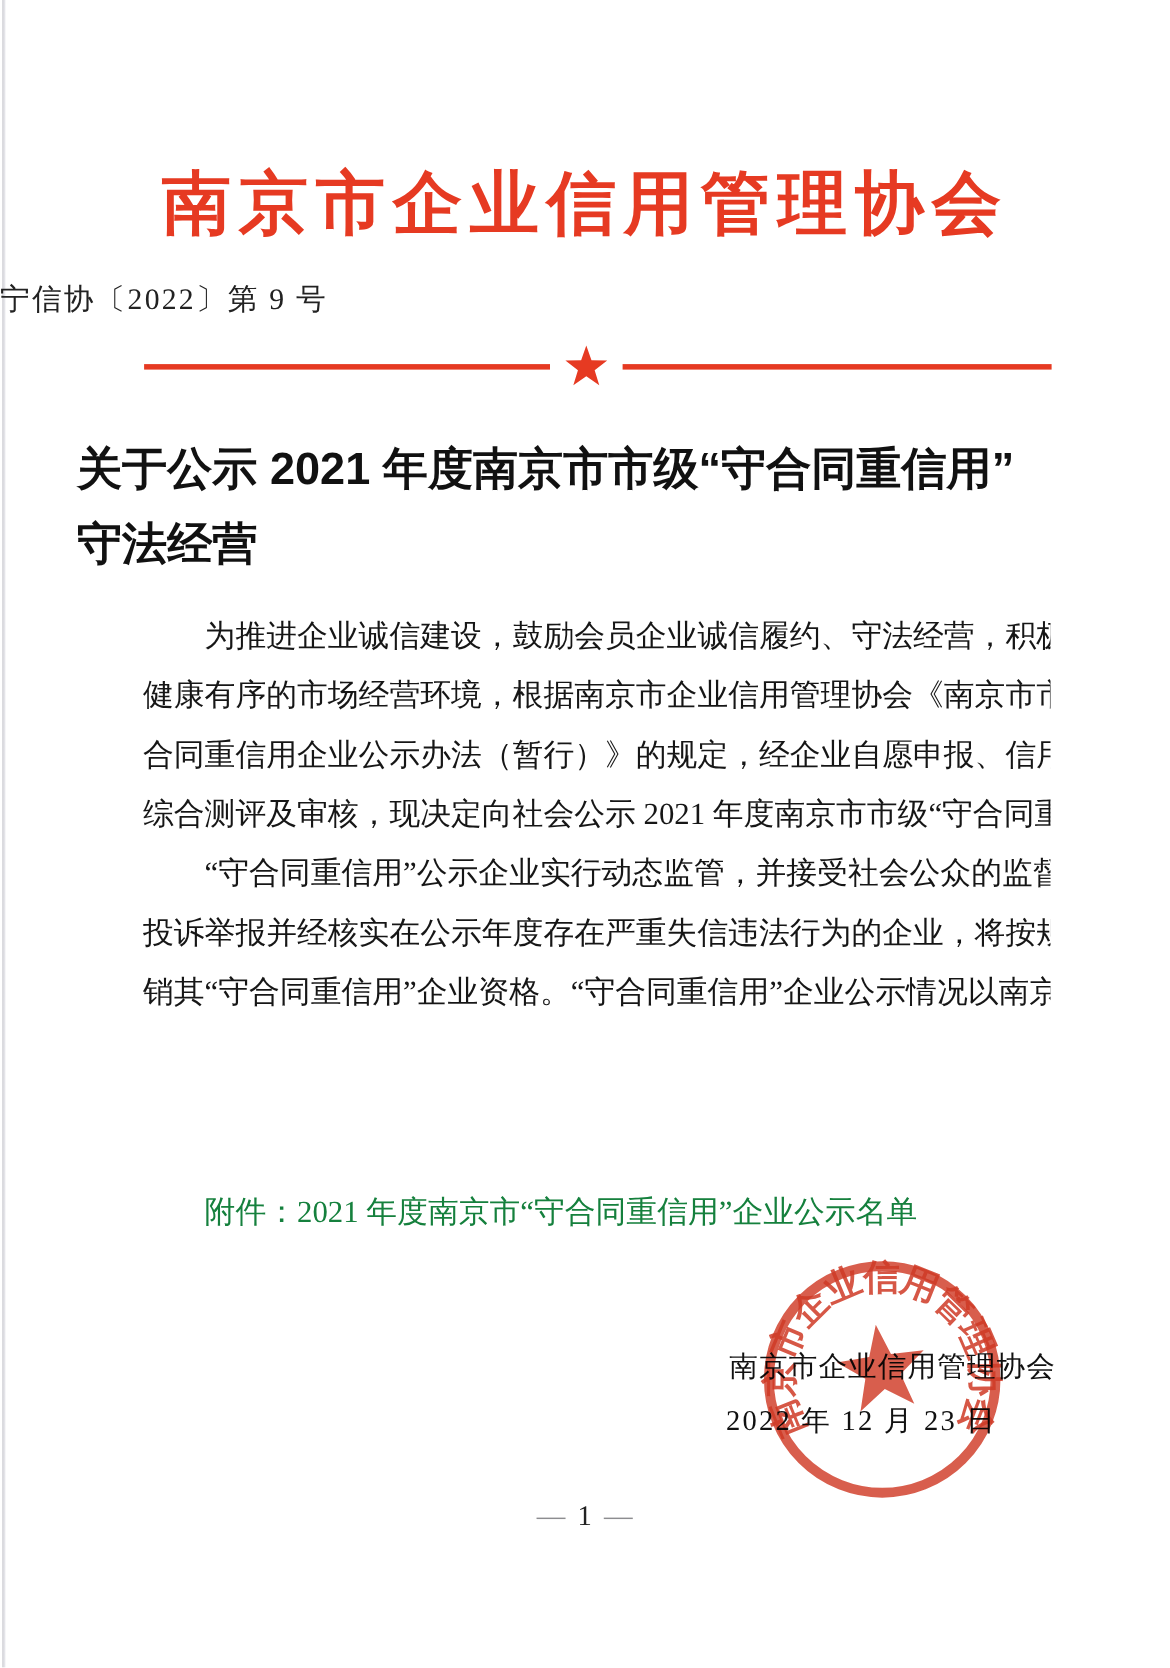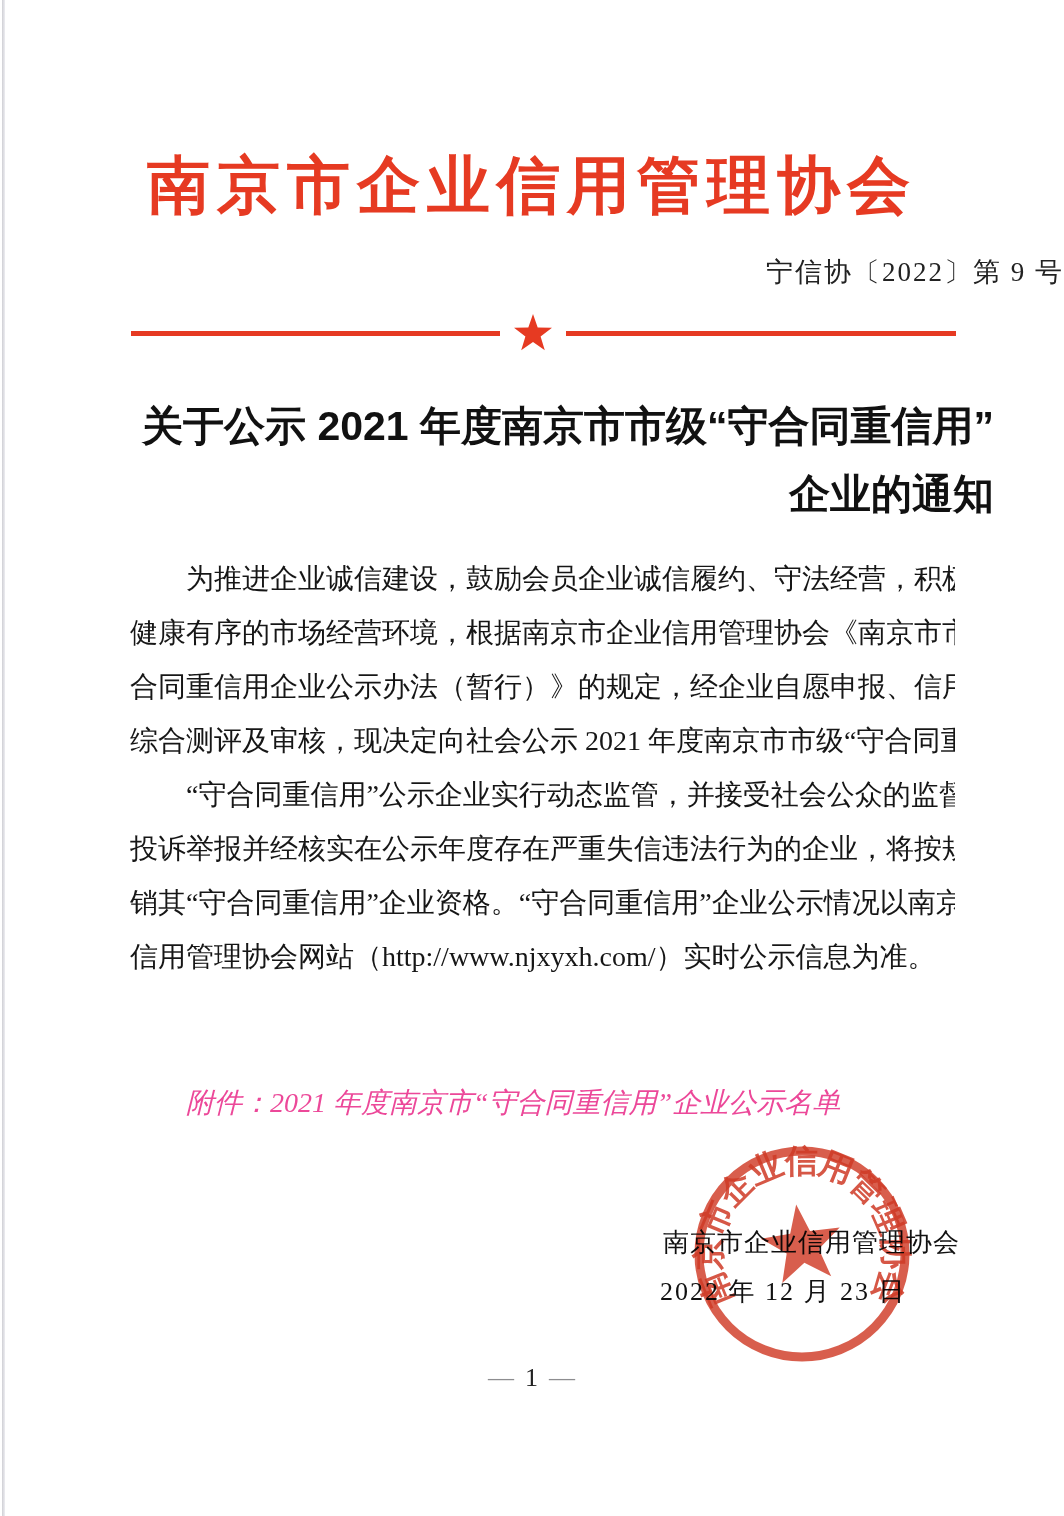--- a/index.html
+++ b/index.html
@@ -29,40 +29,40 @@
     font-weight: 700;
     font-size: 63px;
     line-height: 86px;
     letter-spacing: 7px;
     color: #e63a22;
     white-space: nowrap;
   }
 
   .doc-number {
     position: absolute; top: 252px; left: 0; width: 100%;
-    text-align: right;
+    text-align: left;
     font-size: 27px;
     line-height: 40px;
     letter-spacing: 2px;
     color: #222;
   }
 
   .red-rule {
     position: absolute; top: 312px; left: 131px; width: 825px; height: 42px;
     display: flex; align-items: center;
   }
   .rule-seg { height: 5px; background: #e63a22; }
   .rule-seg.left  { width: 369px; }
   .rule-seg.right { width: 390px; }
   .rule-gap { flex: 1; }
   .rule-star { width: 40px; height: 40px; flex: none; }
 
   .doc-title {
     position: absolute; top: 392px; left: 70px; width: 924px;
-    text-align: right;
+    text-align: left;
     font-family: "Liberation Sans", sans-serif;
     font-weight: 700;
     font-size: 41px;
     line-height: 68px;
     color: #111;
     white-space: nowrap;
   }
 
   .body-text {
     position: absolute; top: 552px; left: 130px; width: 825px;
@@ -77,23 +77,22 @@
     text-align-last: justify;
     text-justify: inter-character;
   }
   .ln.first { padding-left: 56px; }
   .ln.end { text-align-last: left; }
 
   .attachment {
     position: absolute; top: 1076px; left: 130px; width: 825px;
     padding-left: 56px; box-sizing: border-box;
     font-size: 28px; line-height: 54px;
-    color: #ec4899;
+    color: #15803d;
     white-space: nowrap;
-    font-style: italic;
   }
 
   .sig-org {
     position: absolute; top: 1226px; left: 663px;
     font-size: 26px; line-height: 34px;
     letter-spacing: 1px;
     color: #111;
     white-space: nowrap;
     z-index: 2;
   }
@@ -139,32 +138,31 @@
     <div class="rule-gap"></div>
     <svg class="rule-star" viewBox="0 0 40 40">
       <polygon fill="#e63a22" points="20,1 24.7,14.5 39,14.8 27.6,23.5 31.8,37.2 20,29 8.2,37.2 12.4,23.5 1,14.8 15.3,14.5"></polygon>
     </svg>
     <div class="rule-gap"></div>
     <div class="rule-seg right"></div>
   </div>
 
   <div class="doc-title">
     <div>关于公示 2021 年度南京市市级“守合同重信用”</div>
-    <div>企业的通知</div>
+    <div>守法经营</div>
   </div>
 
   <div class="body-text">
     <div class="ln first">为推进企业诚信建设，鼓励会员企业诚信履约、守法经营，积极营造</div>
     <div class="ln">健康有序的市场经营环境，根据南京市企业信用管理协会《南京市市级守</div>
     <div class="ln">合同重信用企业公示办法（暂行）》的规定，经企业自愿申报、信用核查、</div>
     <div class="ln">综合测评及审核，现决定向社会公示 2021 年度南京市市级“守合同重信用”</div>
     <div class="ln first">“守合同重信用”公示企业实行动态监管，并接受社会公众的监督，对被</div>
     <div class="ln">投诉举报并经核实在公示年度存在严重失信违法行为的企业，将按规定撤</div>
     <div class="ln">销其“守合同重信用”企业资格。“守合同重信用”企业公示情况以南京市企业</div>
-    <div class="ln end">信用管理协会网站（http://www.njxyxh.com/）实时公示信息为准。</div>
   </div>
 
   <div class="attachment">附件：2021 年度南京市“守合同重信用”企业公示名单</div>
 
   <div class="sig-org">南京市企业信用管理协会</div>
   <div class="sig-date">2022 年 12 月 23 日</div>
 
   <svg class="stamp" viewBox="0 0 228 228">
     <circle cx="114" cy="112" r="103" fill="none" stroke="#cf3a26" stroke-width="9" opacity="0.82"></circle>
     <defs>

